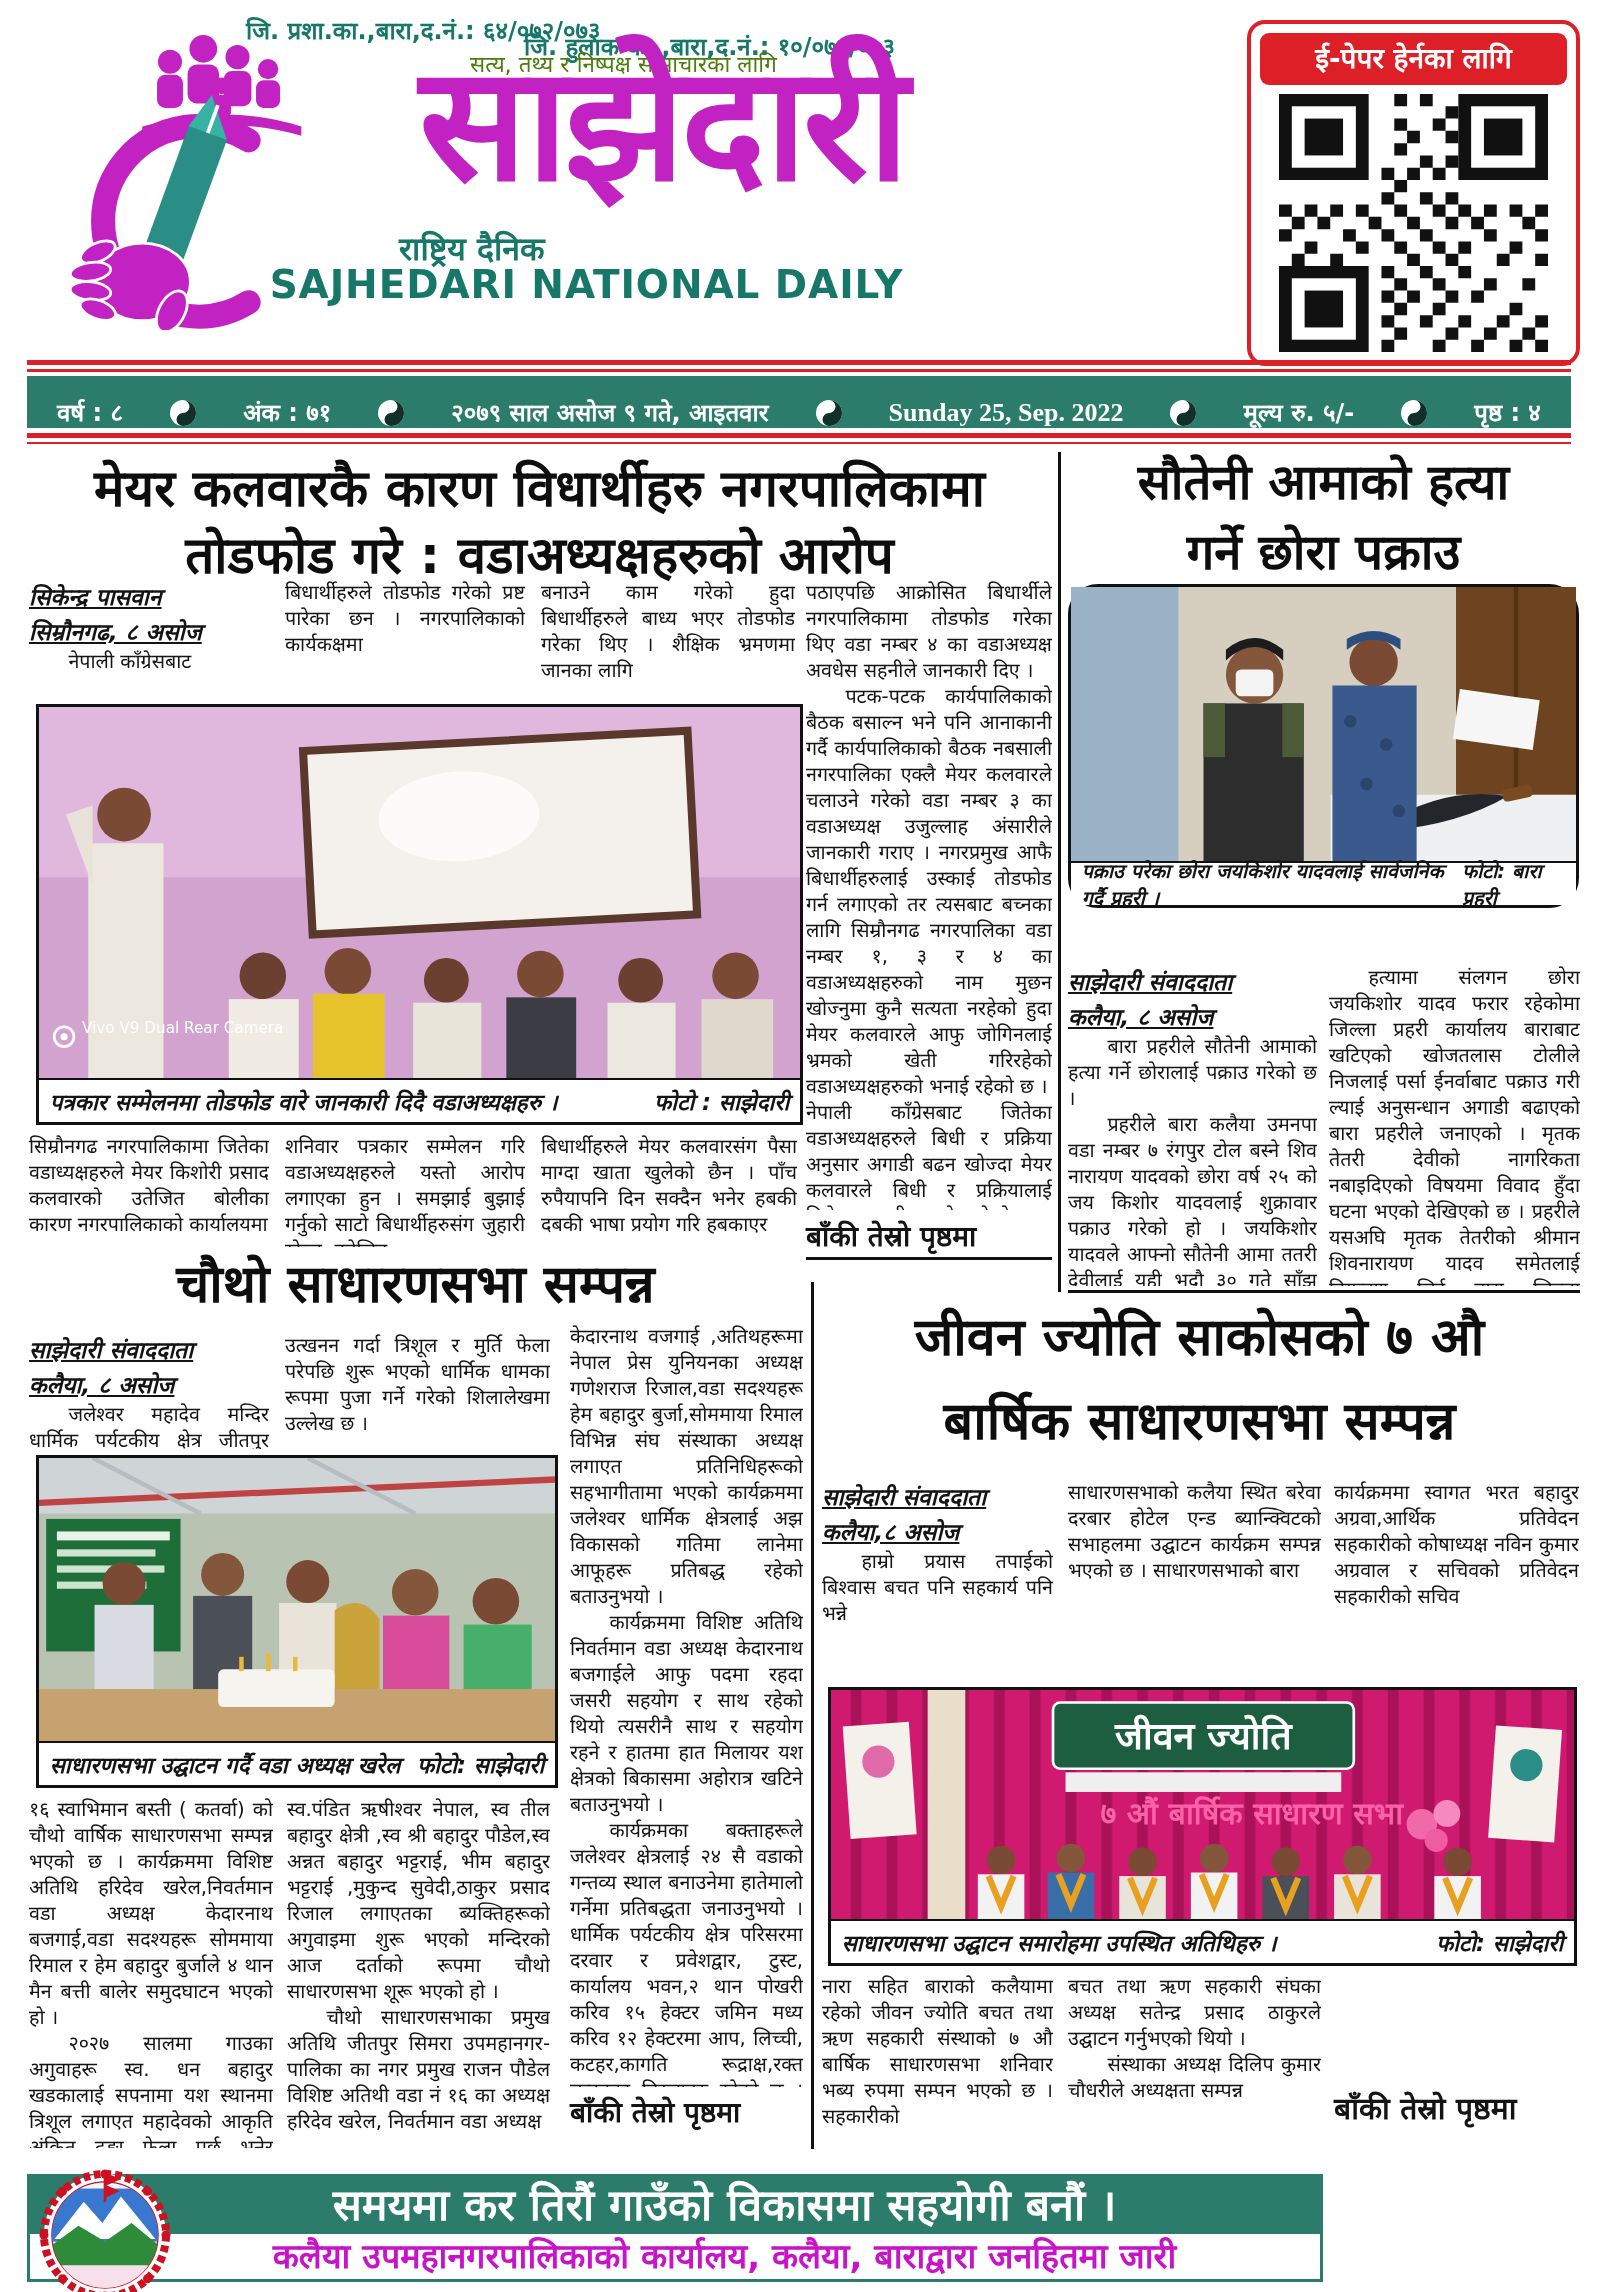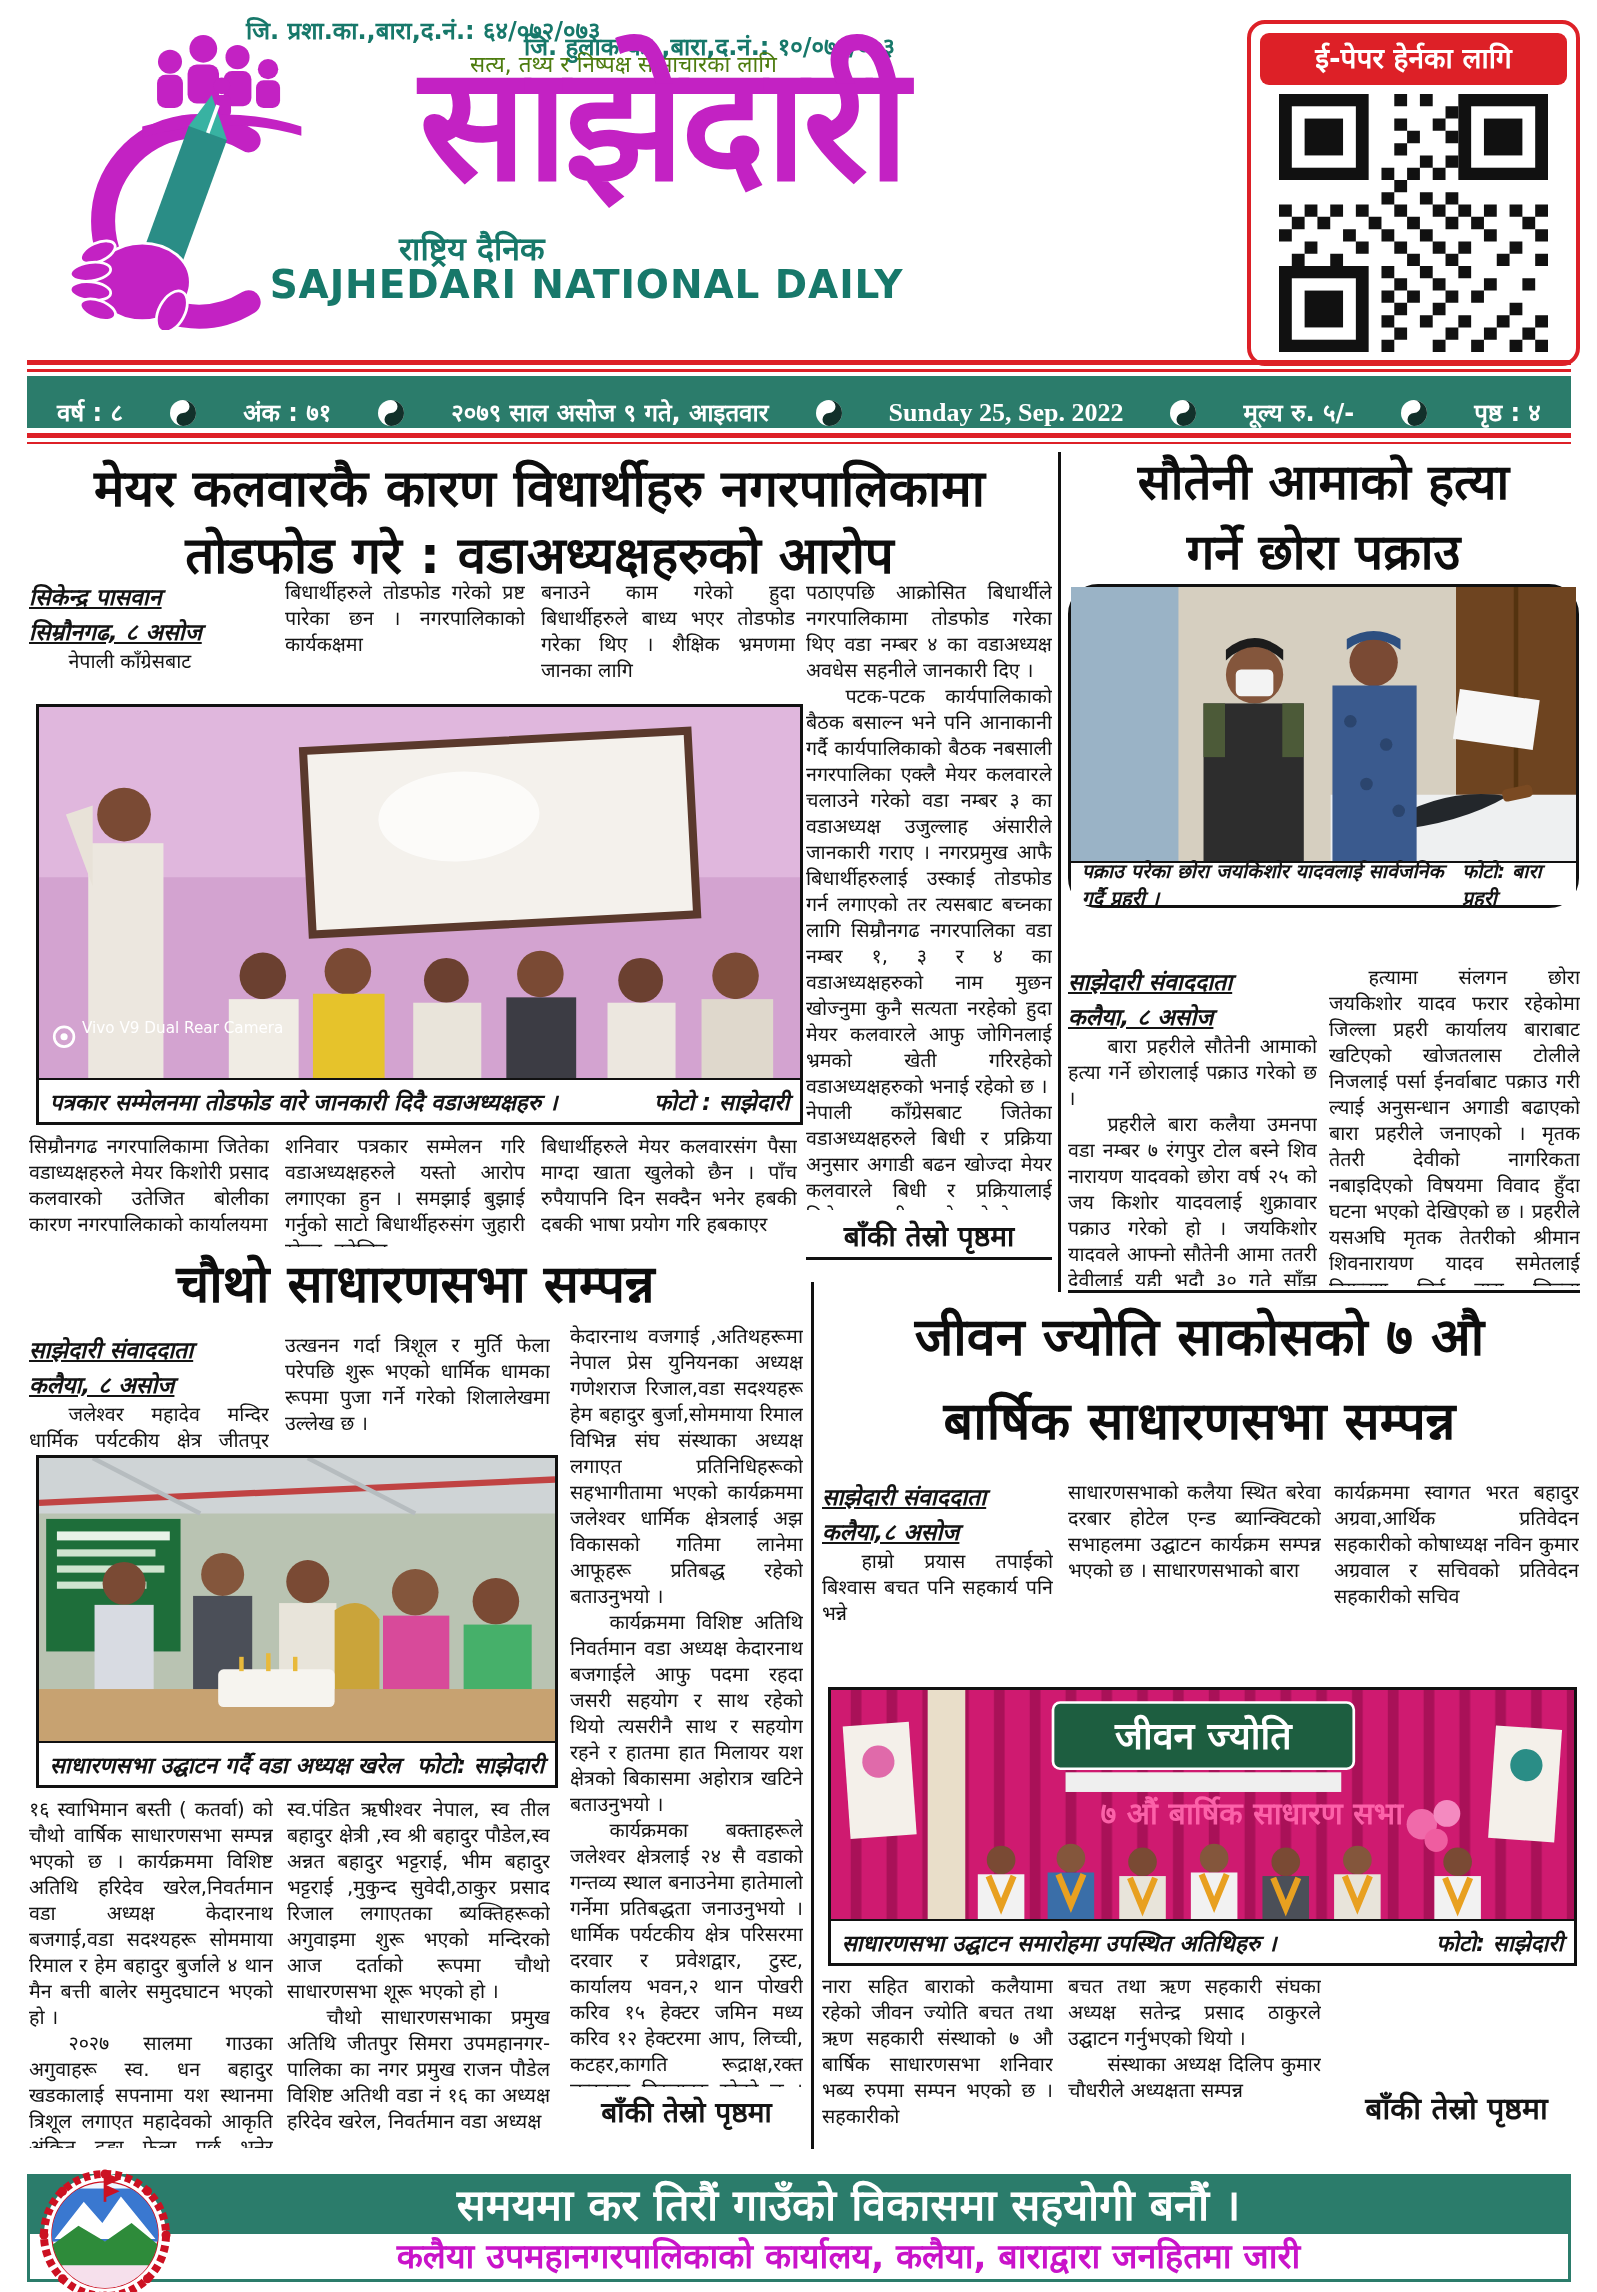--- a/index.html
+++ b/index.html
@@ -23,21 +23,21 @@
   .h-side{font-size:49px;line-height:1.42;}
   .h-mid{font-size:52px;line-height:1.25;}
   .h-jeevan{font-size:52px;line-height:1.62;}
   .col{position:absolute;font-size:19.7px;line-height:1.32;text-align:justify;overflow:hidden;color:#141414;}
   .byline{font-weight:bold;font-style:italic;text-decoration:underline;font-size:23px;line-height:1.5;
           text-align:left;display:block;}
   .indent{text-indent:2em;}
   .photo-frame{position:absolute;border:3.6px solid #111;background:#fff;}
   .caption-bar{display:flex;justify-content:space-between;align-items:center;background:#fff;
                border-top:2.7px solid #111;height:42px;padding:0 10.7px;font-size:22.4px;font-weight:bold;font-style:italic;}
-  .continued{font-weight:bold;font-size:28px;text-align:center;position:absolute;}
+  .continued{font-weight:bold;font-size:28px;position:absolute;}
   .vrule{position:absolute;width:2.7px;background:#111;}
   .hrule{position:absolute;height:2.7px;background:#111;}
   .banner{position:absolute;border:3.6px solid #2b7c6b;box-sizing:border-box;background:#fff;}
   .banner-top{background:#2b7c6b;color:#fff;font-size:43px;font-weight:bold;text-align:center;
               height:57px;line-height:57px;padding-left:99px;}
   .banner-bottom{background:#fff;color:#c913c9;font-size:34px;font-weight:bold;text-align:center;
                  height:45px;line-height:45px;padding-left:99px;}
   svg{display:block;}
 </style>
 </head>
@@ -404,21 +404,21 @@
     </div>
   </div>
 
   <div class="col" style="left:822px;top:1974px;width:231px;height:176px;">नारा सहित बाराको कलैयामा रहेको जीवन ज्योति बचत तथा ऋण सहकारी संस्थाको ७ औ बार्षिक साधारणसभा शनिवार भब्य रुपमा सम्पन भएको छ । सहकारीको</div>
   <div class="col" style="left:1068px;top:1974px;width:253px;height:176px;">
     <div>बचत तथा ऋण सहकारी संघका अध्यक्ष सतेन्द्र प्रसाद ठाकुरले उद्घाटन गर्नुभएको थियो ।</div>
     <div class="indent">संस्थाका अध्यक्ष दिलिप कुमार चौधरीले अध्यक्षता सम्पन्न</div>
   </div>
   <div class="continued" style="left:1334px;top:2087px;width:245px;font-size:30px;">बाँकी तेस्रो पृष्ठमा</div>
 
-  <div class="banner" style="left:27px;top:2174px;width:1544px;">
+  <div class="banner" style="left:27px;top:2174px;width:1296px;">
     <div class="banner-top">समयमा कर तिरौं गाउँको विकासमा सहयोगी बनौं ।</div>
     <div class="banner-bottom">कलैया उपमहानगरपालिकाको कार्यालय, कलैया, बाराद्वारा जनहितमा जारी</div>
   </div>
   <svg class="abs" style="left:38px;top:2162px;z-index:3;" width="134" height="138" viewBox="0 0 100 104">
     <circle cx="50" cy="55" r="46" fill="#fff" stroke="#cc1122" stroke-width="6" stroke-dasharray="5 3"></circle>
     <circle cx="50" cy="55" r="40" fill="#eef6ff" stroke="#cc1122" stroke-width="1"></circle>
     <clipPath id="emb">
         <circle cx="50" cy="55" r="40"></circle>
       </clipPath>
     <g clip-path="url(#emb)">

